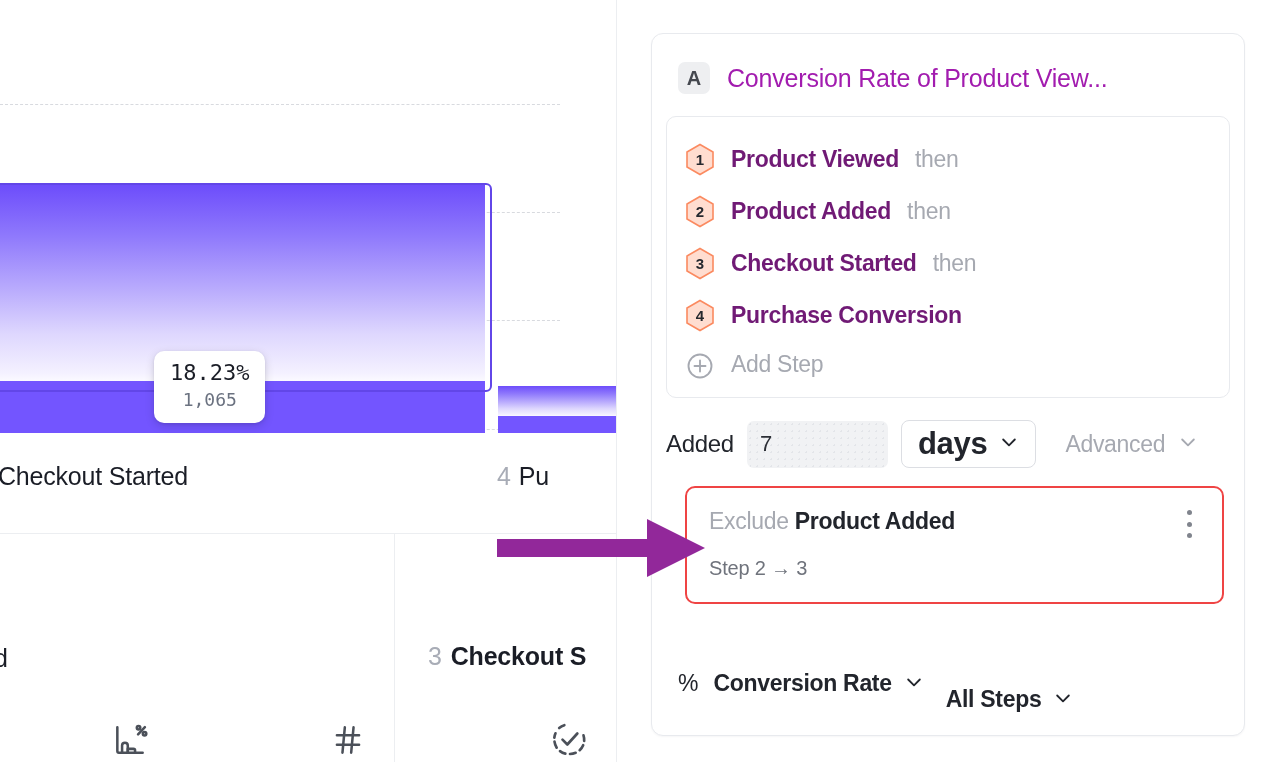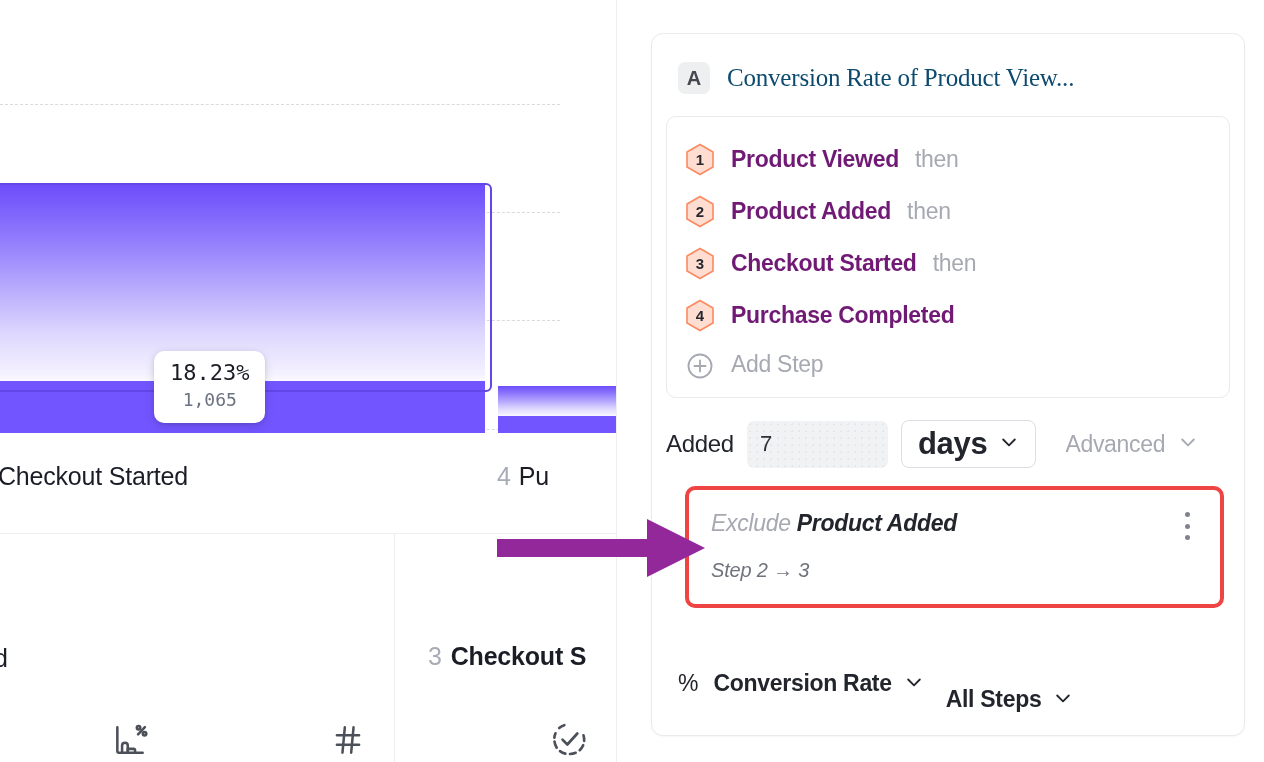--- a/index.html
+++ b/index.html
@@ -163,26 +163,25 @@
     color: #45484f;
     font-size: 20px;
     font-weight: 700;
     display: flex;
     align-items: center;
     justify-content: center;
     flex: none;
   }
   .builder-title {
     font-size: 25px;
-    color: #0c4a6e;
+    color: #a21caf;
     letter-spacing: -0.2px;
     white-space: nowrap;
     overflow: hidden;
     text-overflow: ellipsis;
-    font-family: Liberation Serif, serif;
   }
 
   .steps-card {
     margin: 0 14px;
     border: 1px solid #e8eaee;
     border-radius: 10px;
     padding: 16px 0 14px 0;
     background: #fff;
   }
   .step-row {
@@ -287,26 +286,25 @@
     margin-left: 16px;
   }
   .advanced .txt {
     font-size: 23px;
     color: #a6a9b1;
     letter-spacing: -0.3px;
   }
 
   .exclude-card {
     margin: 18px 20px 12px 33px;
-    border: 4px solid #ef4444;
+    border: 2px solid #ef4444;
     border-radius: 10px;
     padding: 20px 22px 22px 22px;
     position: relative;
     background: #fff;
-    font-style: italic;
   }
   .exclude-top {
     display: flex;
     align-items: flex-start;
   }
   .exclude-text {
     flex: 1;
     font-size: 23px;
     letter-spacing: -0.3px;
     white-space: nowrap;
@@ -492,21 +490,21 @@
         <div class="step-then">then</div>
       </div>
 
       <div class="step-row">
         <div class="hexbadge">
           <svg width="30" height="33" viewBox="0 0 30 33">
               <polygon points="15,1.5 28,9 28,24 15,31.5 2,24 2,9" fill="#ffddd0" stroke="#fb8a60" stroke-width="1.6"></polygon>
             </svg>
           <span>4</span>
         </div>
-        <div class="step-name">Purchase Completed</div>
+        <div class="step-name">Purchase Conversion</div>
         <div class="step-then"></div>
       </div>
 
       <div class="add-step-row">
         <div class="plus-icon">
           <svg width="30" height="30" viewBox="0 0 24 24" fill="none" stroke="#a6a9b1" stroke-width="1.5" stroke-linecap="round">
             <circle cx="12" cy="12" r="9.2"></circle>
               <path d="M12 7.6v8.8M7.6 12h8.8"></path>
           </svg>
         </div>

